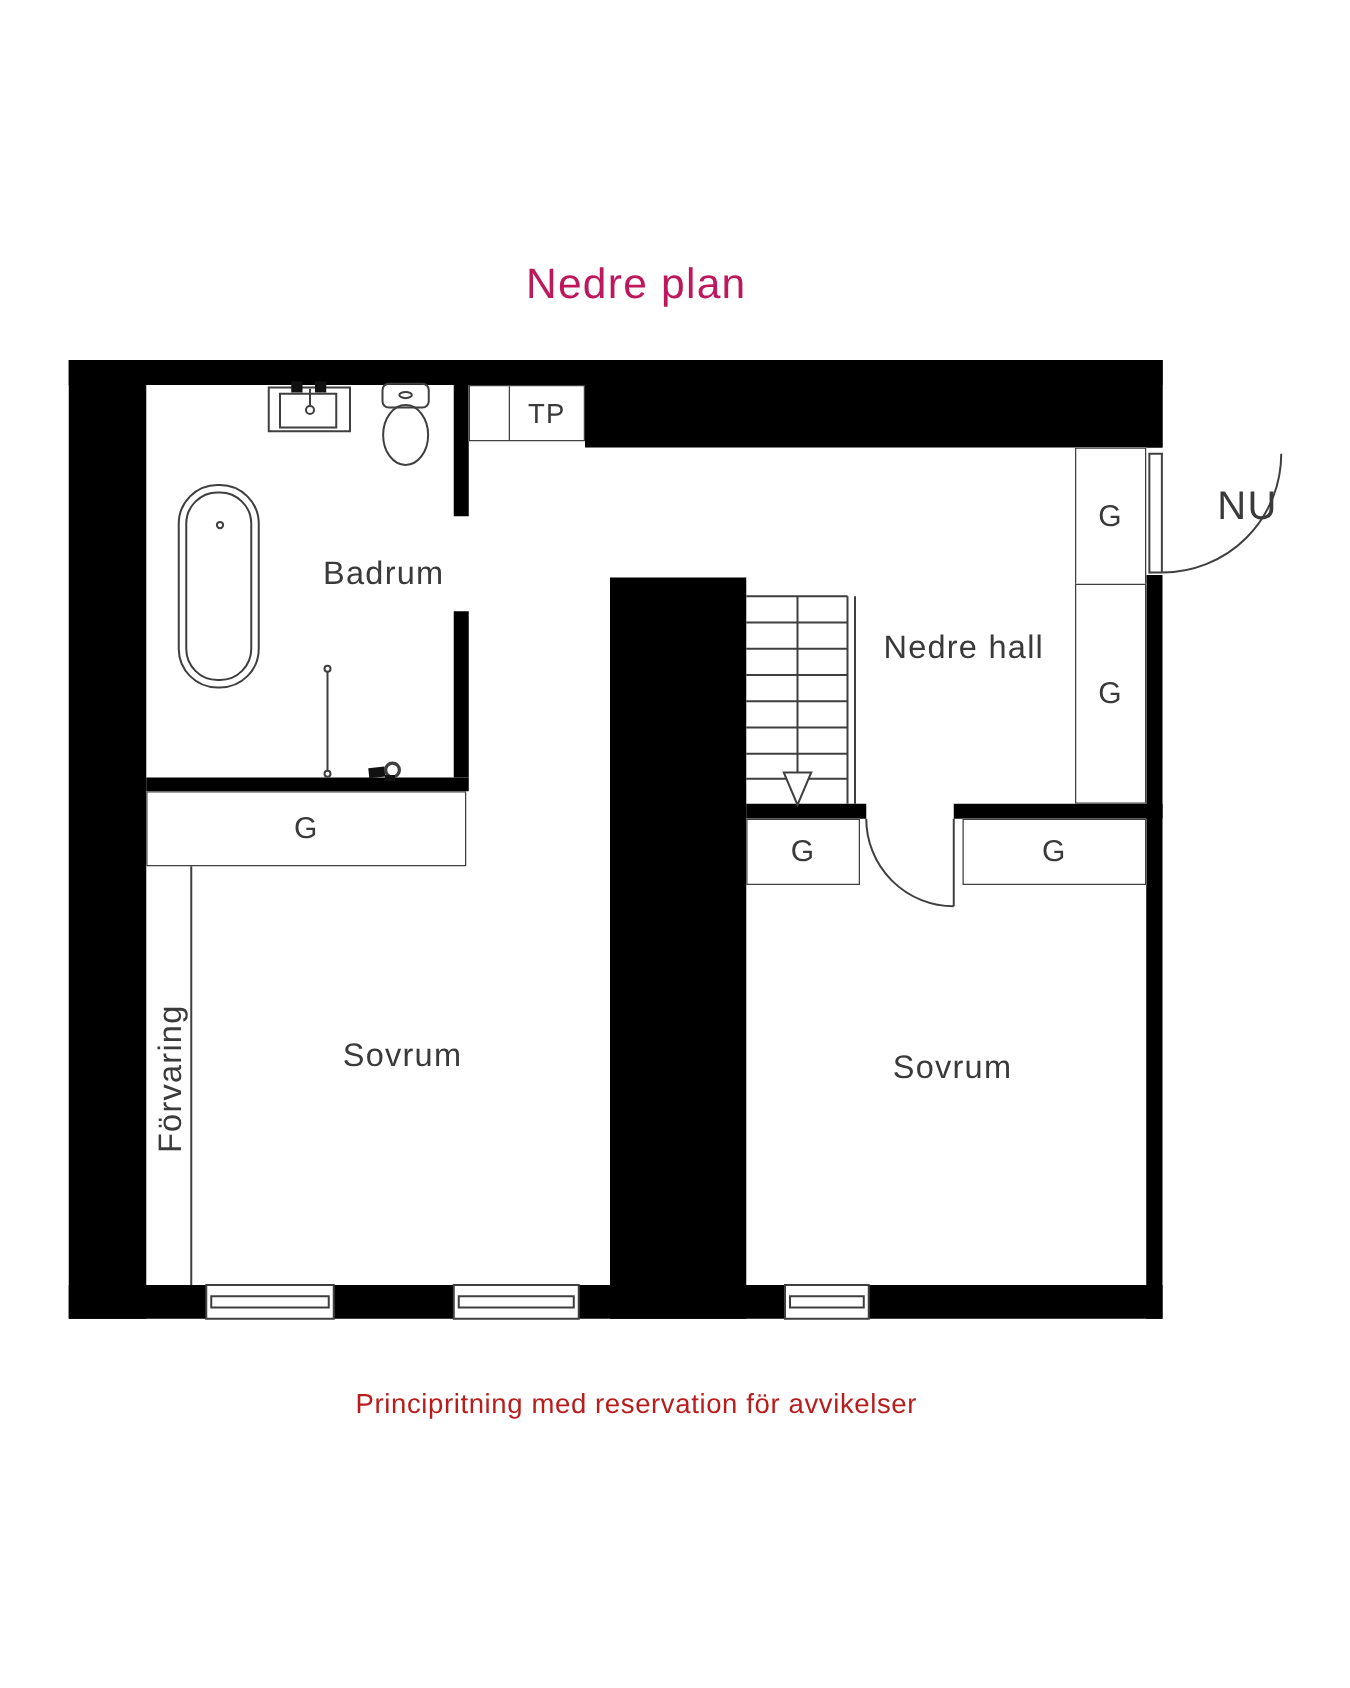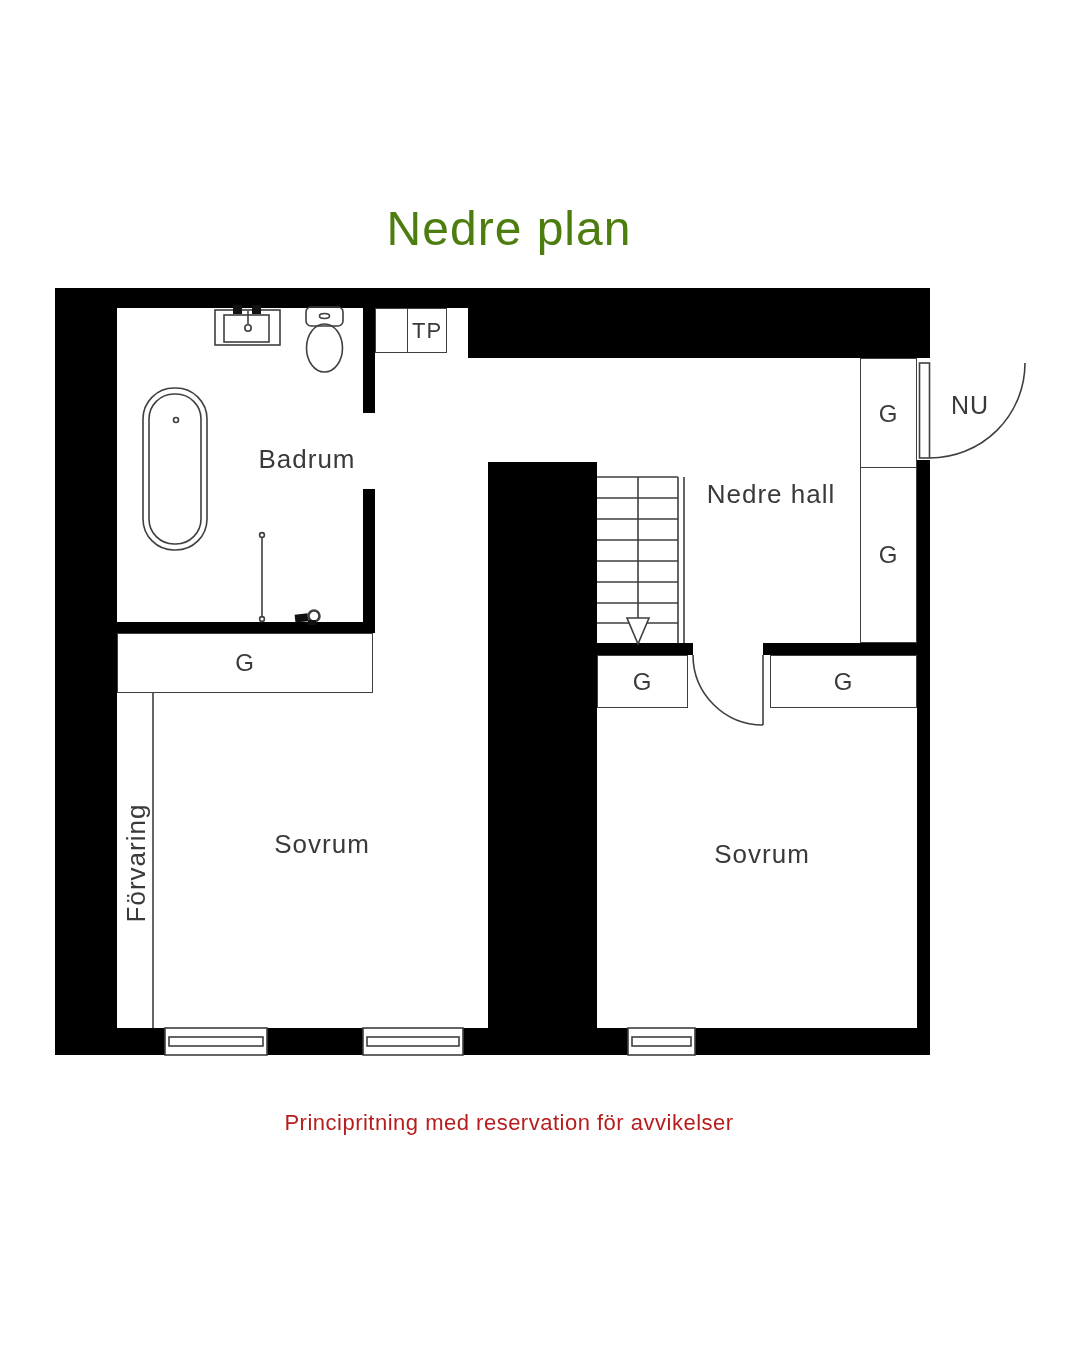--- a/index.html
+++ b/index.html
@@ -24,23 +24,23 @@
     box-sizing:border-box;z-index:2;display:flex;
   }
   .tpbox .tp-left{width:32px;border-right:1.5px solid #3f3f3f;box-sizing:border-box;}
   .tpbox .tp-right{flex:1;display:flex;align-items:center;justify-content:center;}
   .tpbox .glabel{font-size:22px;font-weight:300;color:#3a3a3a;letter-spacing:1px;}
   svg.lines{position:absolute;left:0;top:0;z-index:5;}
   .label{
     position:absolute;transform:translate(-50%,-50%);
     color:#3a3a3a;font-weight:300;white-space:nowrap;z-index:6;
   }
-  .title{font-size:48px;letter-spacing:1px;color:#4d7c0f;}
+  .title{font-size:34px;letter-spacing:1px;color:#be185d;}
   .room{font-size:26px;letter-spacing:1px;}
-  .small{font-size:25px;letter-spacing:1px;}
+  .small{font-size:32px;letter-spacing:1px;margin-left:28px;}
   .caption{font-size:22px;letter-spacing:0.5px;color:#b91c1c;}
   .vertical{transform:translate(-50%,-50%) rotate(-90deg);}
 </style>
 </head>
 <body>
 
 <div class="page">
 
   <div class="wall" style="left:55px;top:288px;width:875px;height:20px;"></div>
   <div class="wall" style="left:468px;top:288px;width:462px;height:70px;"></div>
@@ -48,21 +48,21 @@
   <div class="wall" style="left:55px;top:1028px;width:875px;height:27px;"></div>
   <div class="wall" style="left:917px;top:288px;width:13px;height:70px;"></div>
   <div class="wall" style="left:917px;top:460px;width:13px;height:595px;"></div>
   <div class="wall" style="left:363px;top:308px;width:12px;height:105px;"></div>
   <div class="wall" style="left:363px;top:489px;width:12px;height:133px;"></div>
   <div class="wall" style="left:117px;top:622px;width:258px;height:11px;"></div>
   <div class="wall" style="left:488px;top:462px;width:109px;height:593px;"></div>
   <div class="wall" style="left:597px;top:643px;width:96px;height:12px;"></div>
   <div class="wall" style="left:763px;top:643px;width:167px;height:12px;"></div>
 
-  <div class="tpbox" style="left:375px;top:308px;width:72px;height:45px;">
+  <div class="tpbox" style="left:375px;top:308px;width:93px;height:45px;">
     <div class="tp-left"></div>
     <div class="tp-right">
       <span class="glabel">TP</span>
     </div>
   </div>
 
   <div class="closet" style="left:860px;top:358px;width:57px;height:111px;">
     <span class="glabel">G</span>
   </div>
   <div class="closet" style="left:860px;top:467px;width:57px;height:176px;">
@@ -143,21 +143,21 @@
     </g>
     <g>
       <rect x="628" y="1028" width="67" height="27" fill="#ffffff"></rect>
       <rect x="632" y="1037" width="59" height="9" fill="#ffffff"></rect>
     </g>
   </svg>
 
   <div class="label title" style="left:509px;top:228px;">Nedre plan</div>
 
   <div class="label room" style="left:287px;top:459px;margin-left:20px;">Badrum</div>
-  <div class="label room" style="left:771px;top:494px;">Nedre hall</div>
+  <div class="label room" style="left:771px;top:518px;">Nedre hall</div>
   <div class="label room" style="left:322px;top:844px;">Sovrum</div>
   <div class="label room" style="left:762px;top:854px;">Sovrum</div>
   <div class="label room vertical" style="left:136px;top:863px;">Förvaring</div>
 
   <div class="label small" style="left:970px;top:405px;">NU</div>
 
   <div class="label caption" style="left:509px;top:1123px;">Principritning med reservation för avvikelser</div>
 </div>
 
 </body></html>

